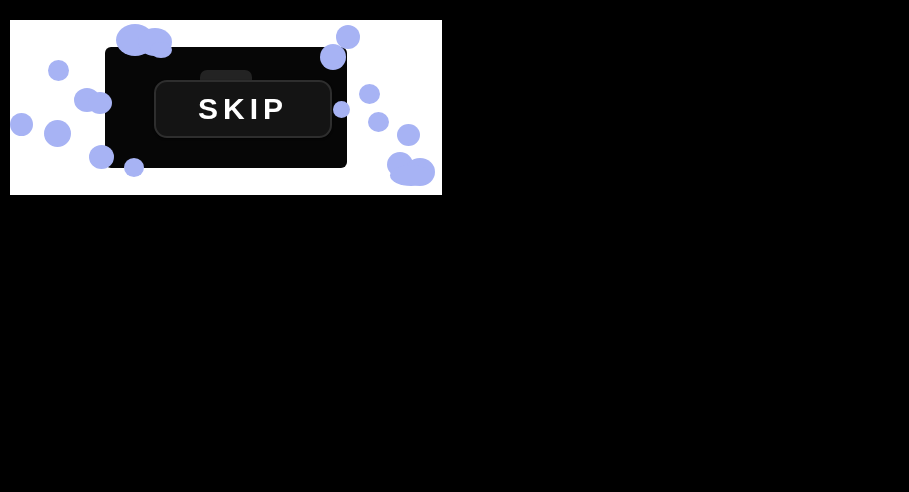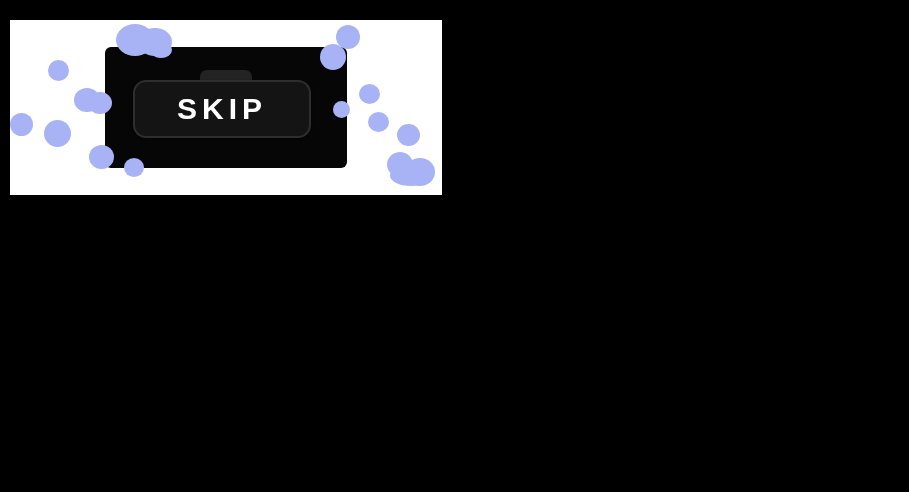--- a/index.html
+++ b/index.html
@@ -31,21 +31,21 @@
   .notch {
     position: absolute;
     left: 95px;
     top: 23px;
     width: 52px;
     height: 18px;
     border-radius: 7px;
   }
   .skip-btn {
     position: absolute;
-    left: 28px;
+    left: 49px;
     top: 33px;
     width: 178px;
     height: 58px;
     border-radius: 13px;
     border: 2px solid transparent;
     display: flex;
     align-items: center;
     justify-content: center;
     font-family: "Liberation Sans", sans-serif;
     font-weight: bold;

